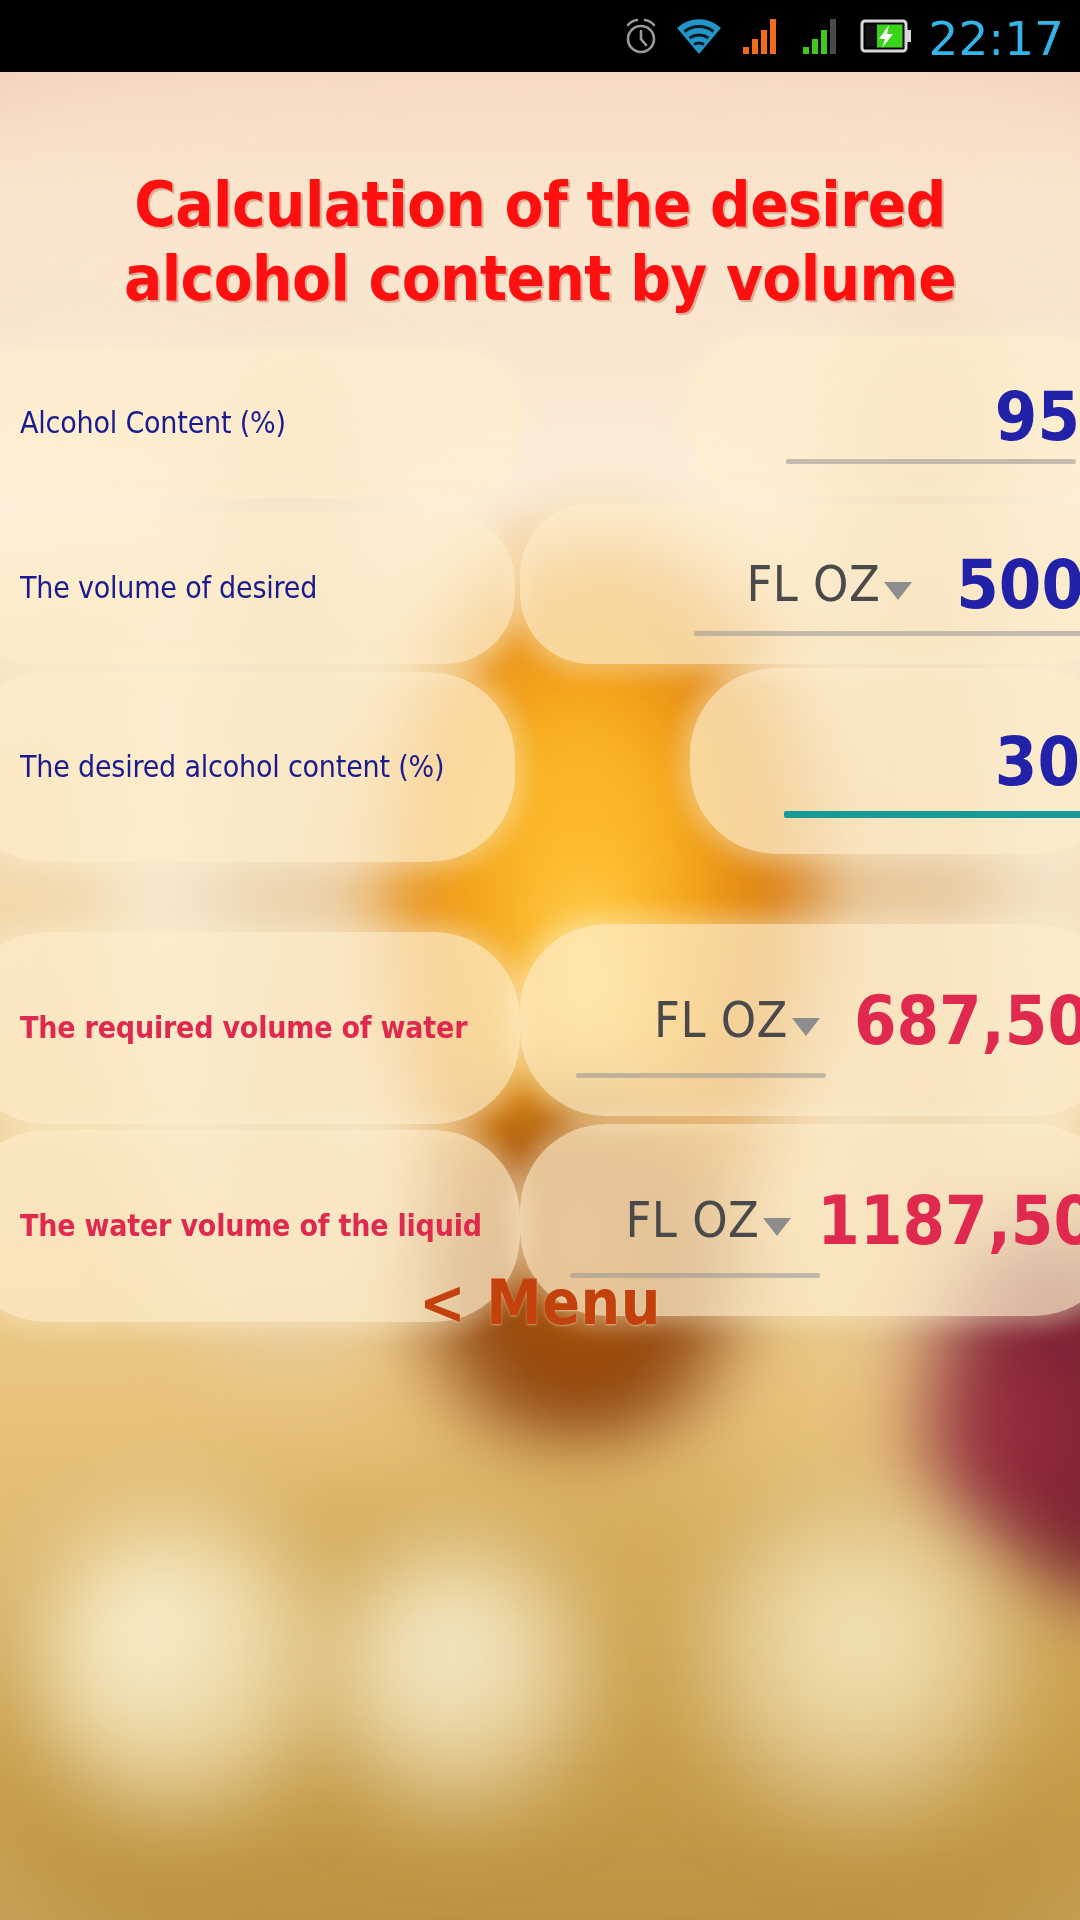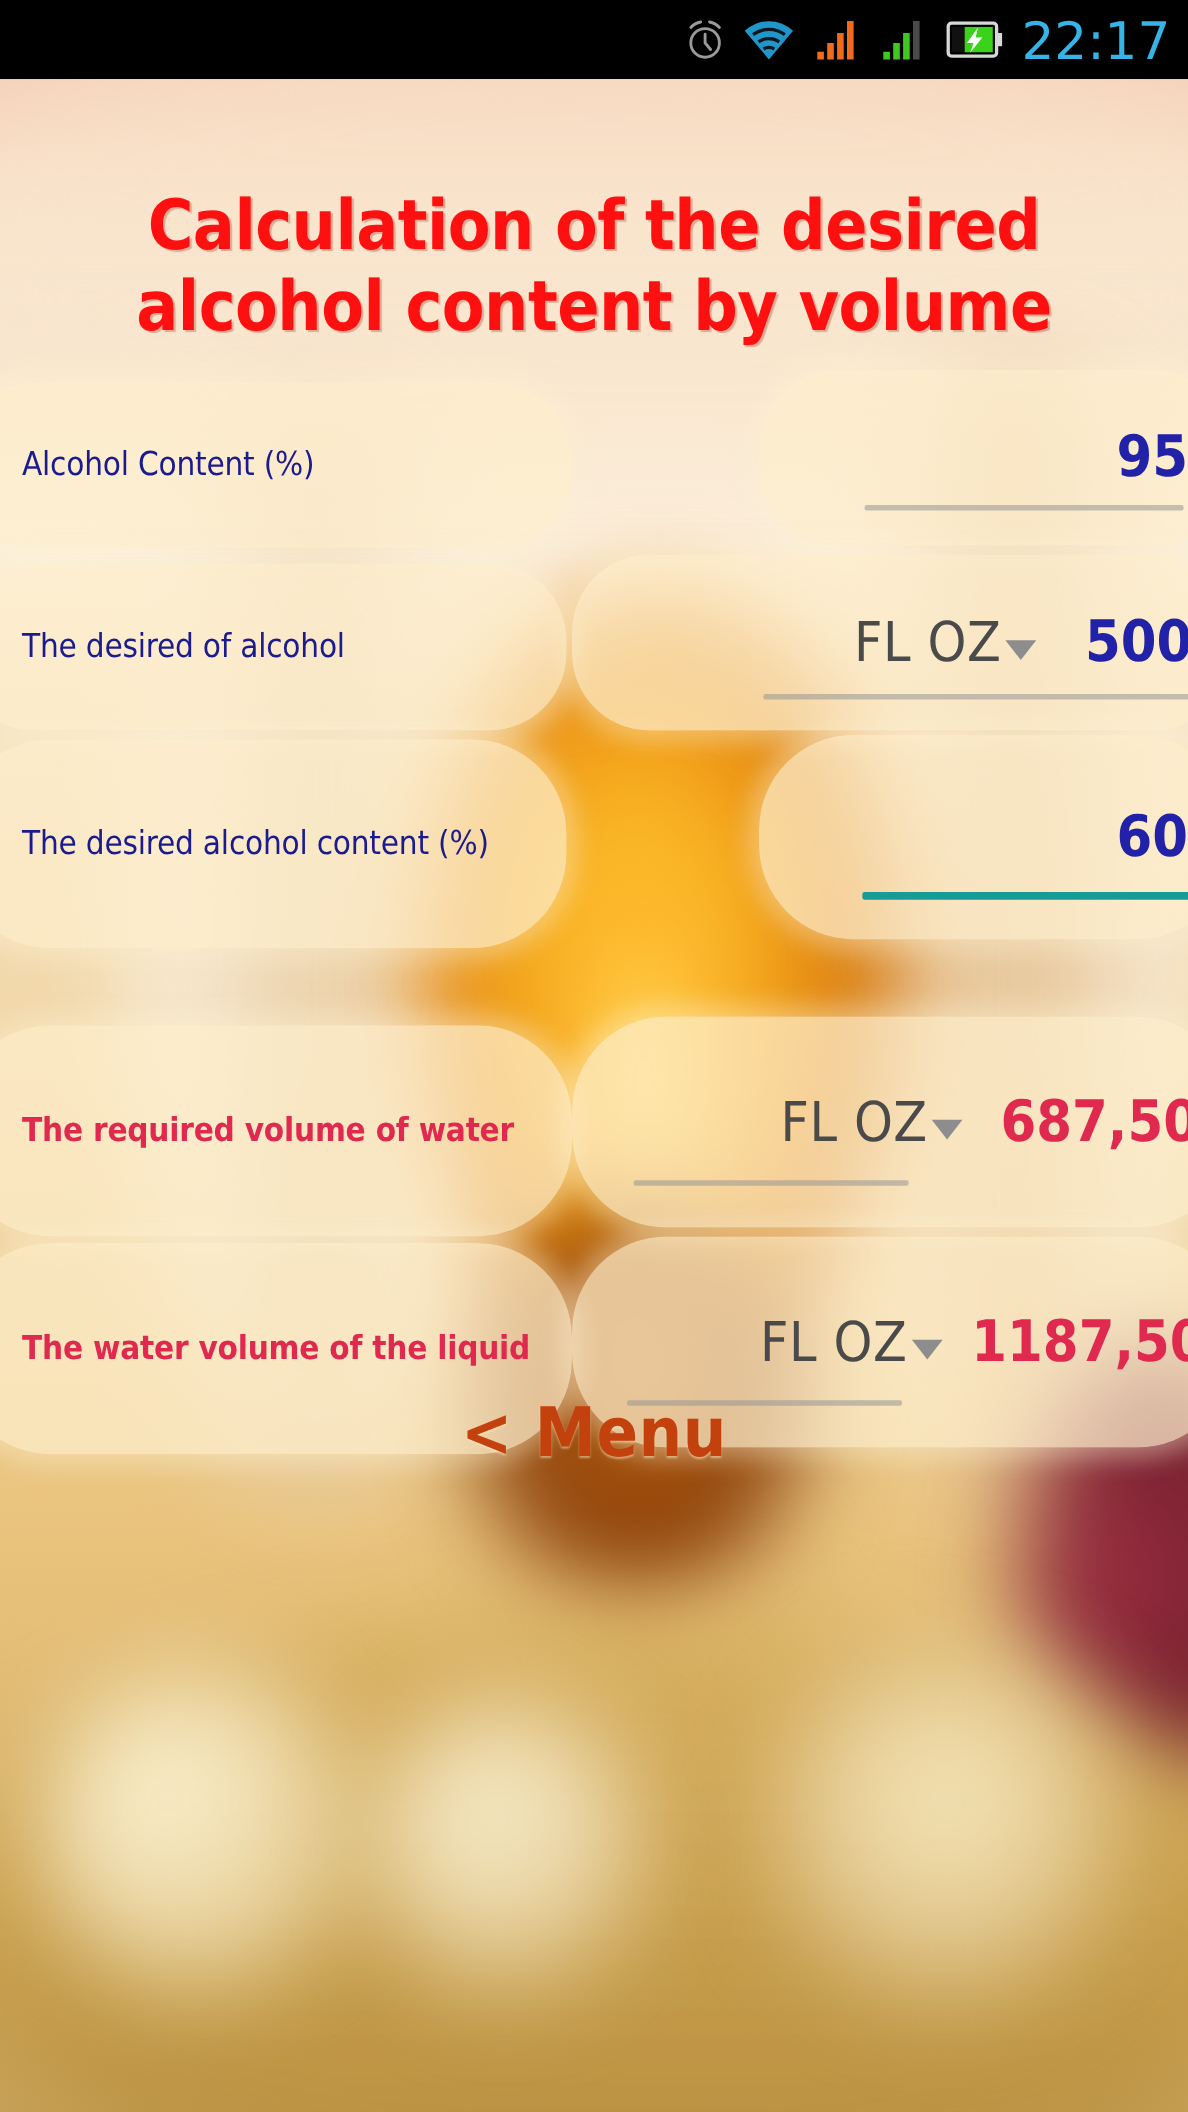--- a/index.html
+++ b/index.html
@@ -167,21 +167,21 @@
     line-height: 1.16;
     font-weight: 400;
     letter-spacing: -0.2px;
   }
   .lbl.input { color: #1b1b8f; }
   .lbl.result { color: #e0294f; font-weight: bold; }
 
   .val {
     font-family: "DejaVu Sans Condensed", "Liberation Sans Narrow", "Liberation Sans", sans-serif;
     font-weight: bold;
-    font-size: 52px;
+    font-size: 68px;
     letter-spacing: 0px;
   }
   .val.input { color: #2222a8; }
   .val.result { color: #e0294f; }
 
   .unit {
     font-family: "DejaVu Sans Condensed", "Liberation Sans Narrow", "Liberation Sans", sans-serif;
     font-size: 50px;
     color: #4a4a4a;
     letter-spacing: 0.5px;
@@ -293,36 +293,36 @@
 
     <div class="pill label-pill" style="top:276px; height:150px; width:560px;">
       <span class="lbl input">Alcohol Content (%)</span>
     </div>
     <div class="pill value-pill" style="top:264px; height:160px; width:430px;">
       <span class="val input">95</span>
       <span class="underline" style="right:44px; bottom:32px; width:290px;"></span>
     </div>
 
     <div class="pill label-pill" style="top:440px; height:152px; width:555px;">
-      <span class="lbl input">The desired of alcohol</span>
+      <span class="lbl input">The volume of desired</span>
     </div>
     <div class="pill value-pill" style="top:432px; height:160px; width:600px; padding-right:36px;">
       <span class="unit">
         <span>FL OZ</span>
         <span class="caret"></span>
       </span>
       <span class="val input" style="margin-left:44px;">500</span>
       <span class="underline" style="right:36px; bottom:28px; width:390px;"></span>
     </div>
 
     <div class="pill label-pill" style="top:600px; height:190px; width:555px; border-radius:86px;">
       <span class="lbl input">The desired alcohol content (%)</span>
     </div>
     <div class="pill value-pill" style="top:596px; height:186px; width:430px; border-radius:86px;">
-      <span class="val input">60</span>
+      <span class="val input">30</span>
       <span class="underline focus" style="right:36px; bottom:36px; width:300px;"></span>
     </div>
 
     <div class="pill label-pill" style="top:860px; height:192px; width:560px; border-radius:86px;">
       <span class="lbl result">The required volume of water</span>
     </div>
     <div class="pill value-pill" style="top:852px; height:192px; width:600px; padding-right:30px; border-radius:86px;">
       <span class="unit">
         <span>FL OZ</span>
         <span class="caret"></span>

